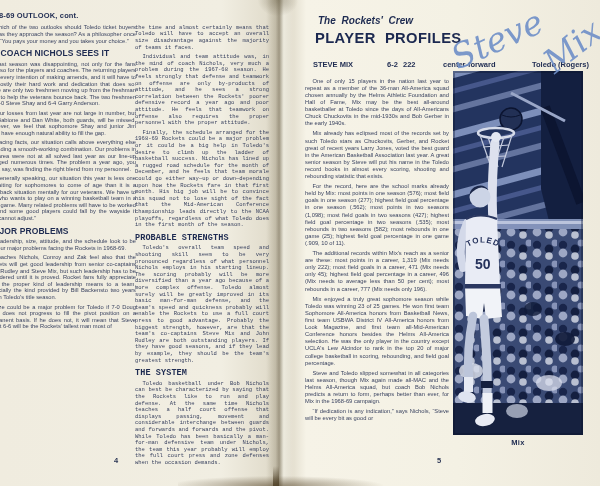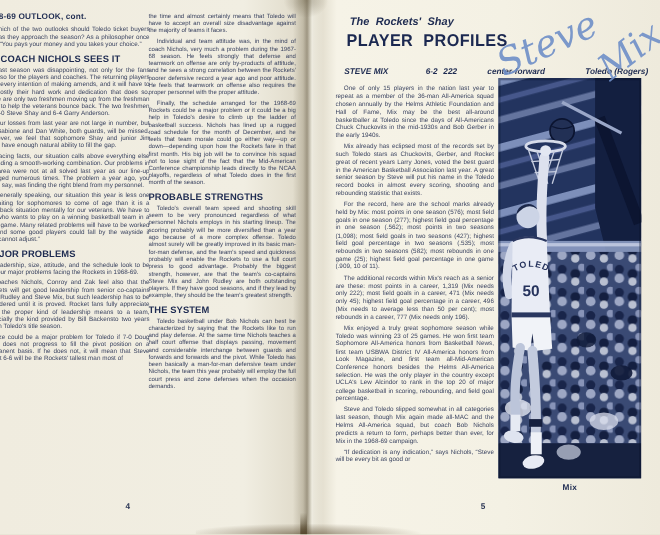--- a/index.html
+++ b/index.html
@@ -17,34 +17,34 @@
     background:radial-gradient(ellipse at 50% 0%,rgba(105,95,70,.45),rgba(105,95,70,0) 72%);}
   .smudge-bottom{position:absolute;left:178px;top:476px;width:205px;height:10px;
     background:radial-gradient(ellipse at 48% 100%,rgba(88,72,45,.6),rgba(88,72,45,0) 72%);}
   .crease-tail{position:absolute;left:273px;top:466px;width:6px;height:20px;
     background:linear-gradient(180deg,rgba(96,80,48,0),rgba(64,50,24,.85));}
   
   .col{position:absolute;overflow:hidden;}
   .col-inner{transform:scale(.5);transform-origin:0 0;color:#3a4360;text-align:justify;}
   .colA{left:-14px;top:12px;width:150px;height:446px;}
   .colA .col-inner{width:300px;font-size:11.5px;line-height:13.2px;}
-  .colB{left:135px;top:12px;width:134px;height:444px;}
+  .colB{left:135px;top:24px;width:134px;height:444px;font-family:Liberation Mono, monospace;}
   .colB .col-inner{width:268px;font-size:11px;line-height:13.2px;}
   .colC{left:305px;top:77px;width:144px;height:380px;}
   .colC .col-inner{width:288px;font-size:11.5px;line-height:14.2px;}
   .col-inner p{margin:0 0 6px 0;text-indent:15px;}
   .col-inner p.noindent{text-indent:0;}
   .h-outlook{font-size:15px;font-weight:bold;color:#1e2b51;margin:0 0 11px 0;letter-spacing:.3px;}
   .h-sec{font-size:17px;font-weight:bold;color:#1e2b51;margin:12px 0 8px 0;letter-spacing:.2px;}
   
   .kicker{position:absolute;left:318px;top:15px;font-size:10px;font-weight:bold;
     font-style:italic;color:#1e2b51;word-spacing:3px;}
   .title{position:absolute;left:315px;top:29px;font-size:15.5px;font-weight:bold;
     color:#1b2850;letter-spacing:.4px;word-spacing:5px;transform:scaleX(.95);transform-origin:left top;}
-  .info{position:absolute;top:60px;font-size:7.5px;font-weight:bold;color:#1e2b51;font-style:italic;}
+  .info{position:absolute;top:60px;font-size:7.5px;font-weight:bold;color:#1e2b51;}
   .i-name{left:313px;} .i-h{left:387px;} .i-w{left:403px;} .i-pos{left:443px;} .i-sch{left:532px;}
   
   .photo{position:absolute;left:453px;top:71px;width:130px;height:364px;}
   .caption{position:absolute;left:453px;top:438px;width:130px;text-align:center;
     font-size:7.5px;font-weight:bold;color:#1e2b51;letter-spacing:.3px;}
   .pnum{position:absolute;font-size:7.5px;font-weight:bold;color:#2a3554;}
   .pn4{left:114px;top:456px;} .pn5{left:437px;top:456px;}
   .autograph{position:absolute;left:425px;top:0px;width:175px;height:95px;pointer-events:none;}
 </style>
 </head>
@@ -75,21 +75,21 @@
       <p class="noindent">the time and almost certainly means that Toledo will have to accept an overall size disadvantage against the majority of teams it faces.</p>
       <p>Individual and team attitude was, in the mind of coach Nichols, very much a problem during the 1967-68 season. He feels strongly that defense and teamwork on offense are only by-products of attitude, and he sees a strong correlation between the Rockets' poorer defensive record a year ago and poor attitude. He feels that teamwork on offense also requires the proper personnel with the proper attitude.</p>
       <p>Finally, the schedule arranged for the 1968-69 Rockets could be a major problem or it could be a big help in Toledo's desire to climb up the ladder of basketball success. Nichols has lined up a rugged road schedule for the month of December, and he feels that team morale could go either way—up or down—depending upon how the Rockets fare in that first month. His big job will be to convince his squad not to lose sight of the fact that the Mid-American Conference championship leads directly to the NCAA playoffs, regardless of what Toledo does in the first month of the season.</p>
       <div class="h-sec">PROBABLE STRENGTHS</div>
       <p>Toledo's overall team speed and shooting skill seem to be very pronounced regardless of what personnel Nichols employs in his starting lineup. The scoring probably will be more diversified than a year ago because of a more complex offense. Toledo almost surely will be greatly improved in its basic man-for-man defense, and the team's speed and quickness probably will enable the Rockets to use a full court press to good advantage. Probably the biggest strength, however, are that the team's co-captains Steve Mix and John Rudley are both outstanding players. If they have good seasons, and if they lead by example, they should be the team's greatest strength.</p>
       <div class="h-sec">THE SYSTEM</div>
       <p>Toledo basketball under Bob Nichols can best be characterized by saying that the Rockets like to run and play defense. At the same time Nichols teaches a half court offense that displays passing, movement and considerable interchange between guards and forwards and forwards and the pivot. While Toledo has been basically a man-for-man defensive team under Nichols, the team this year probably will employ the full court press and zone defenses when the occasion demands.</p>
     </div>
   </div>
 
-  <div class="kicker">The Rockets' Shay</div>
+  <div class="kicker">The Rockets' Crew</div>
   <div class="title">PLAYER PROFILES</div>
   <span class="info i-name">STEVE MIX</span>
   <span class="info i-h">6-2</span>
   <span class="info i-w">222</span>
   <span class="info i-pos">center-forward</span>
   <span class="info i-sch">Toledo (Rogers)</span>
 
   <div class="col colC">
     <div class="col-inner">
       <p>One of only 15 players in the nation last year to repeat as a member of the 36-man All-America squad chosen annually by the Helms Athletic Foundation and Hall of Fame, Mix may be the best all-around basketballer at Toledo since the days of All-Americans Chuck Chuckovits in the mid-1930s and Bob Gerber in the early 1940s.</p>

